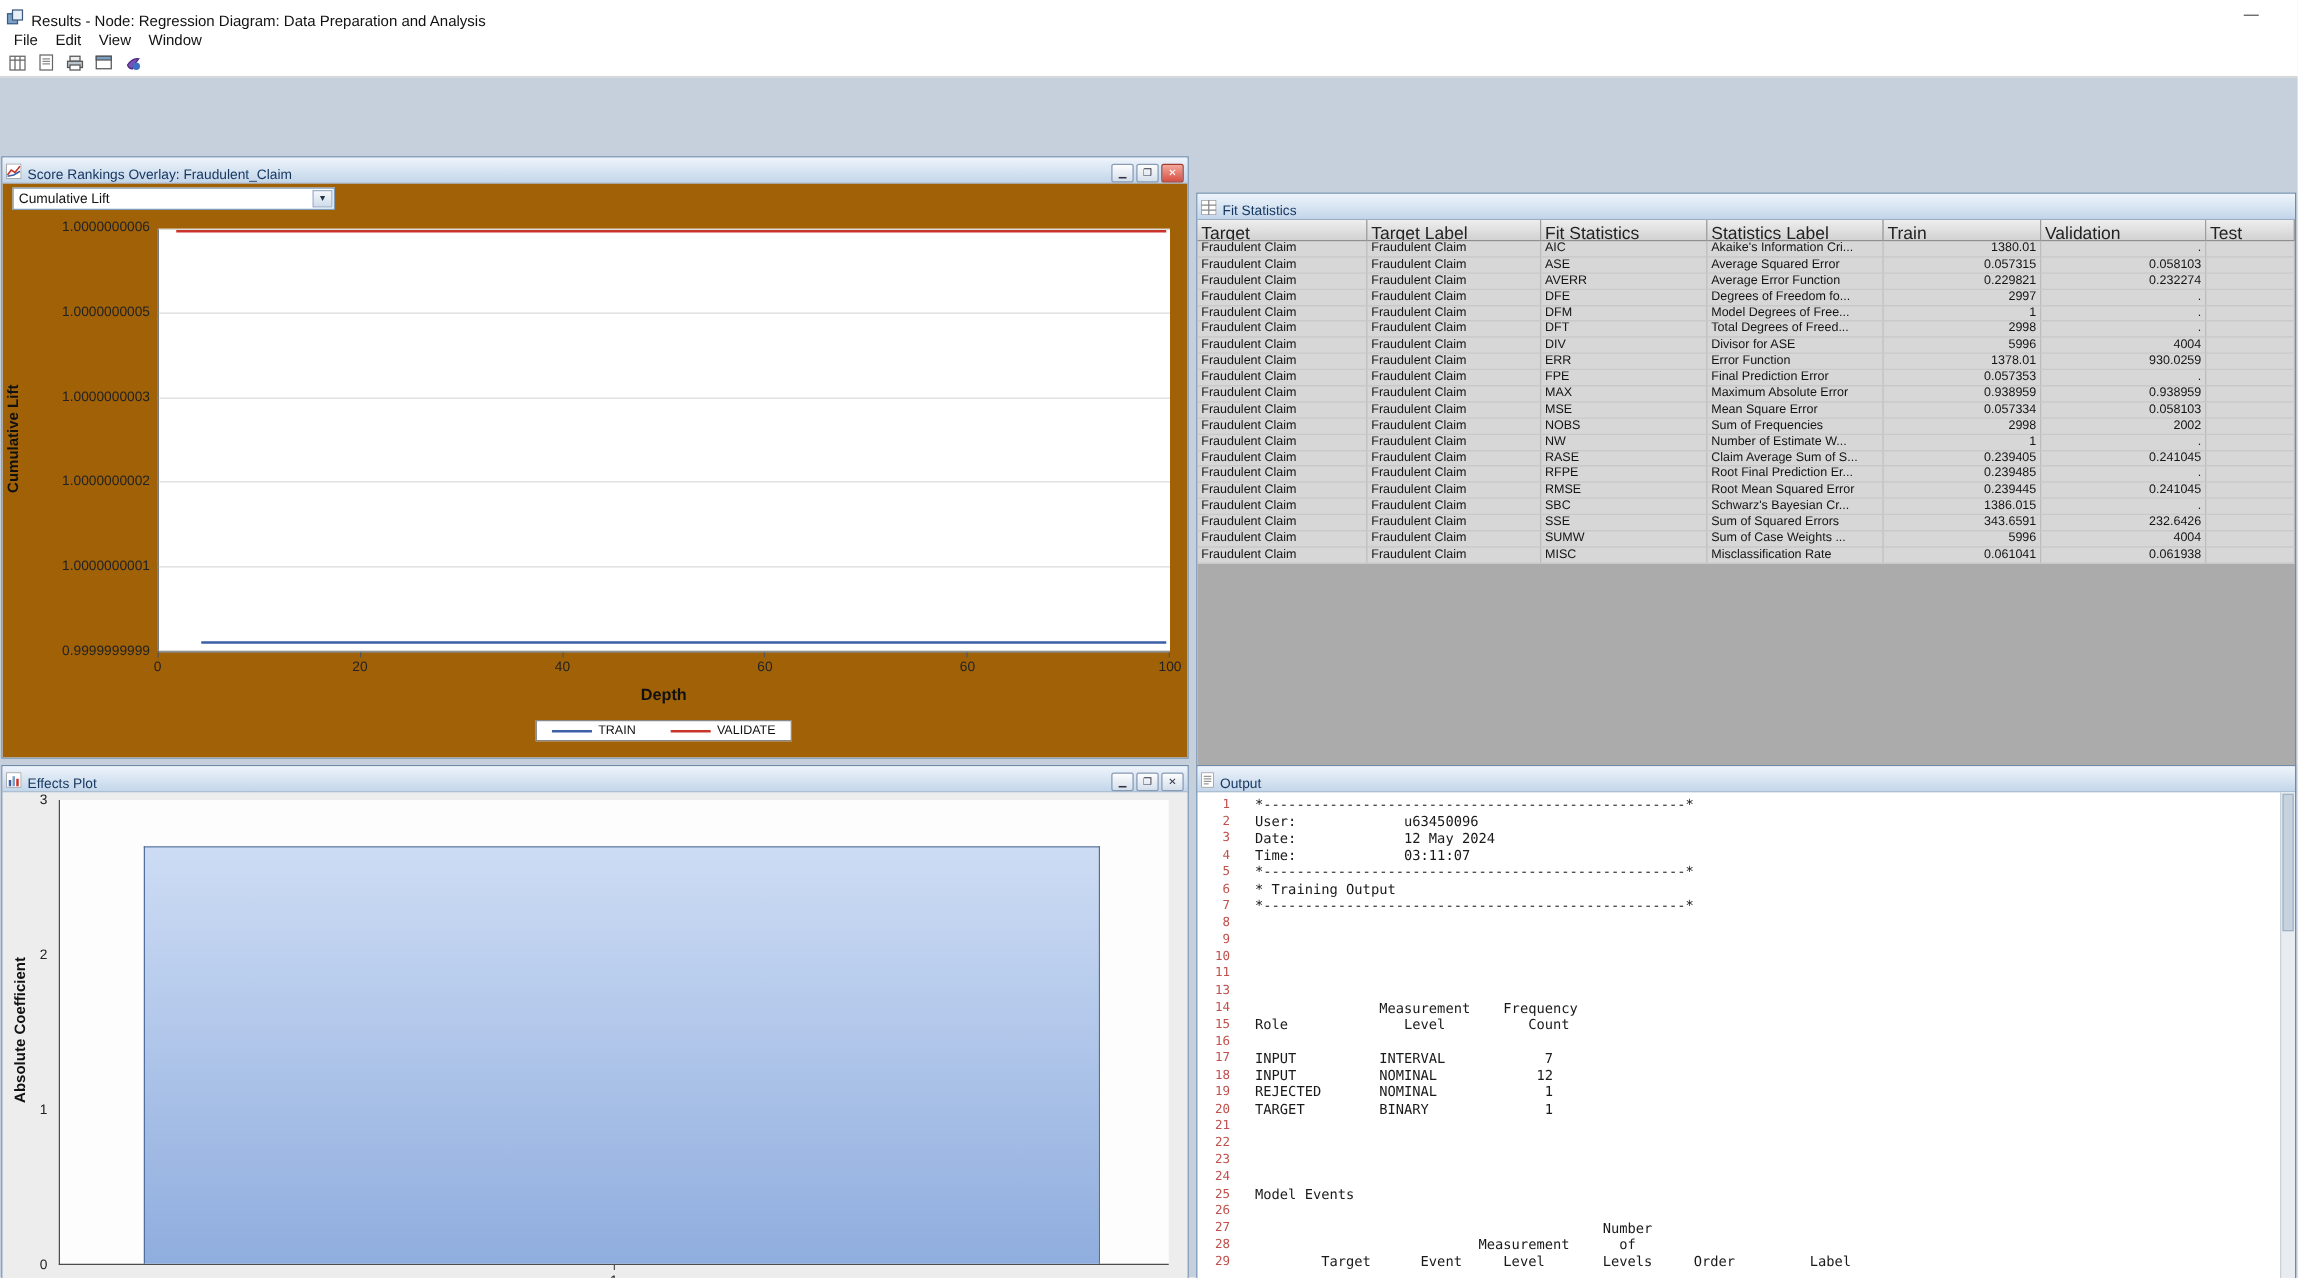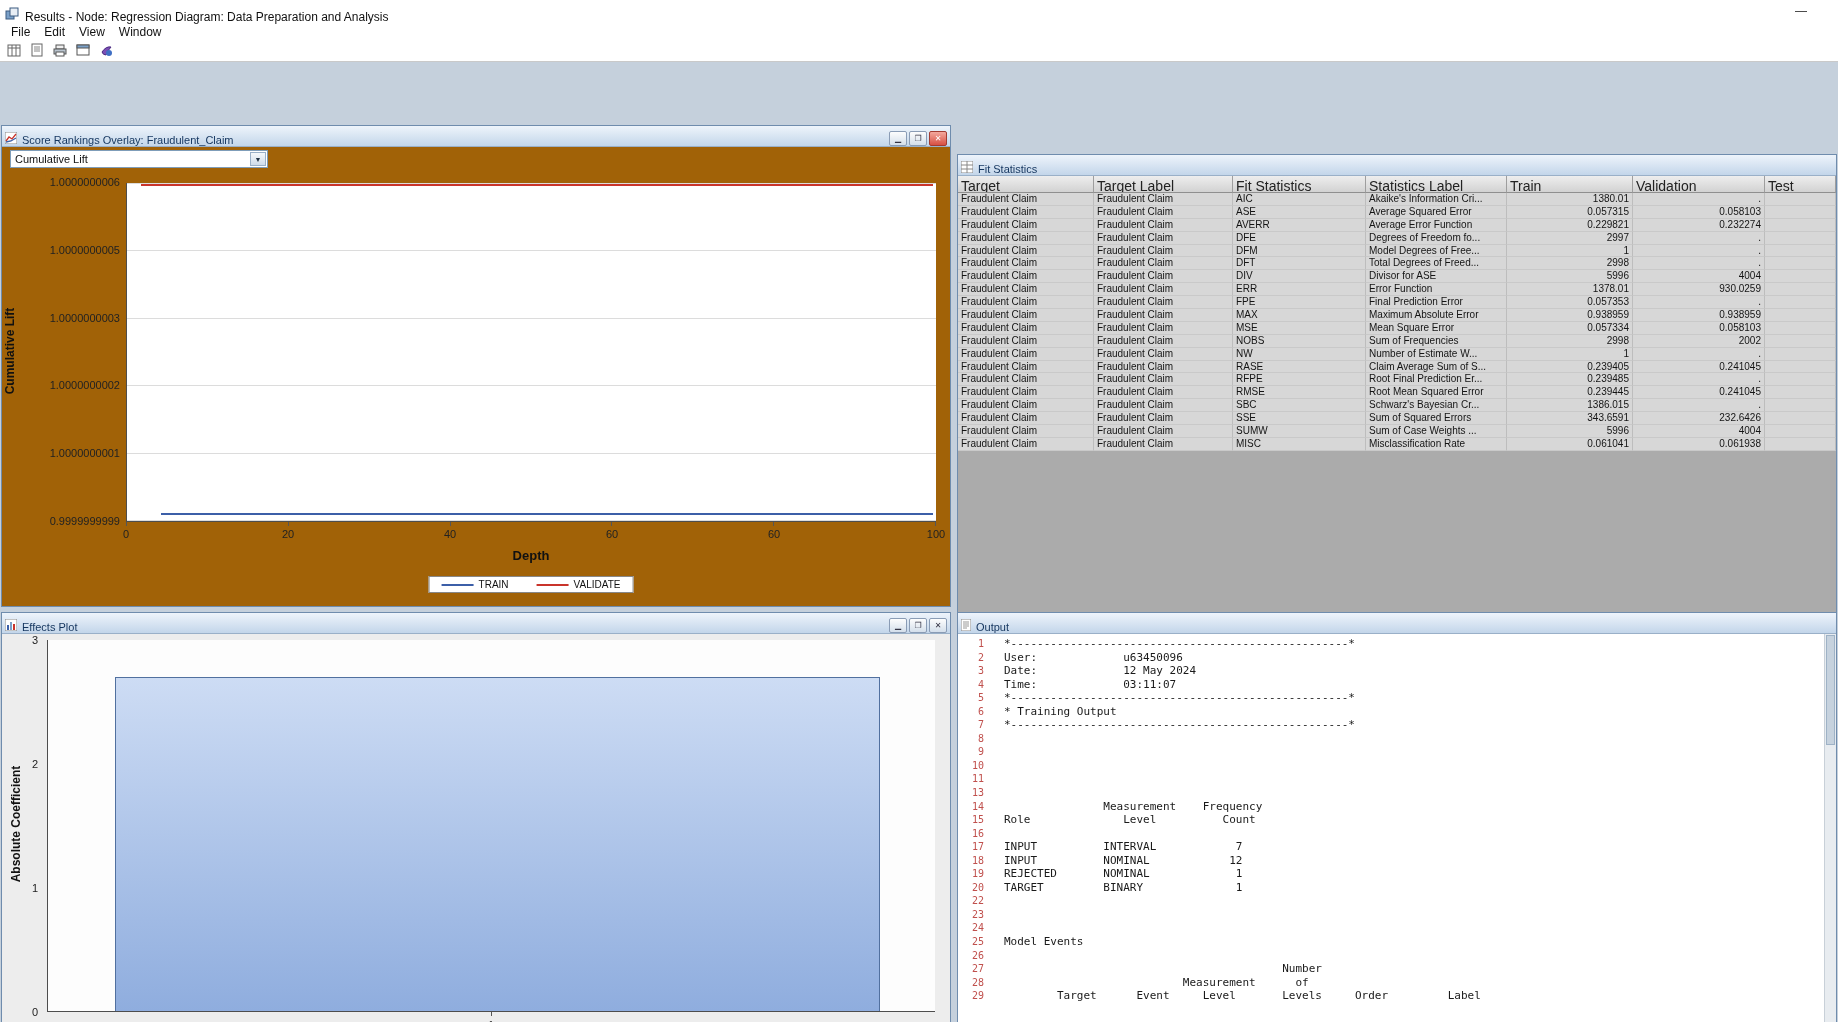--- a/index.html
+++ b/index.html
@@ -622,20 +622,24 @@
           <div class="out-line">
             <span class="ln">19</span>
             <span class="lt">REJECTED       NOMINAL             1</span>
           </div>
 
           <div class="out-line">
             <span class="ln">20</span>
             <span class="lt">TARGET         BINARY              1</span>
           </div>
 
+          <div class="out-line">
+            <span class="ln">21</span>
+            <span class="lt"></span>
+          </div>
 
           <div class="out-line">
             <span class="ln">22</span>
             <span class="lt"></span>
           </div>
 
           <div class="out-line">
             <span class="ln">23</span>
             <span class="lt"></span>
           </div>

